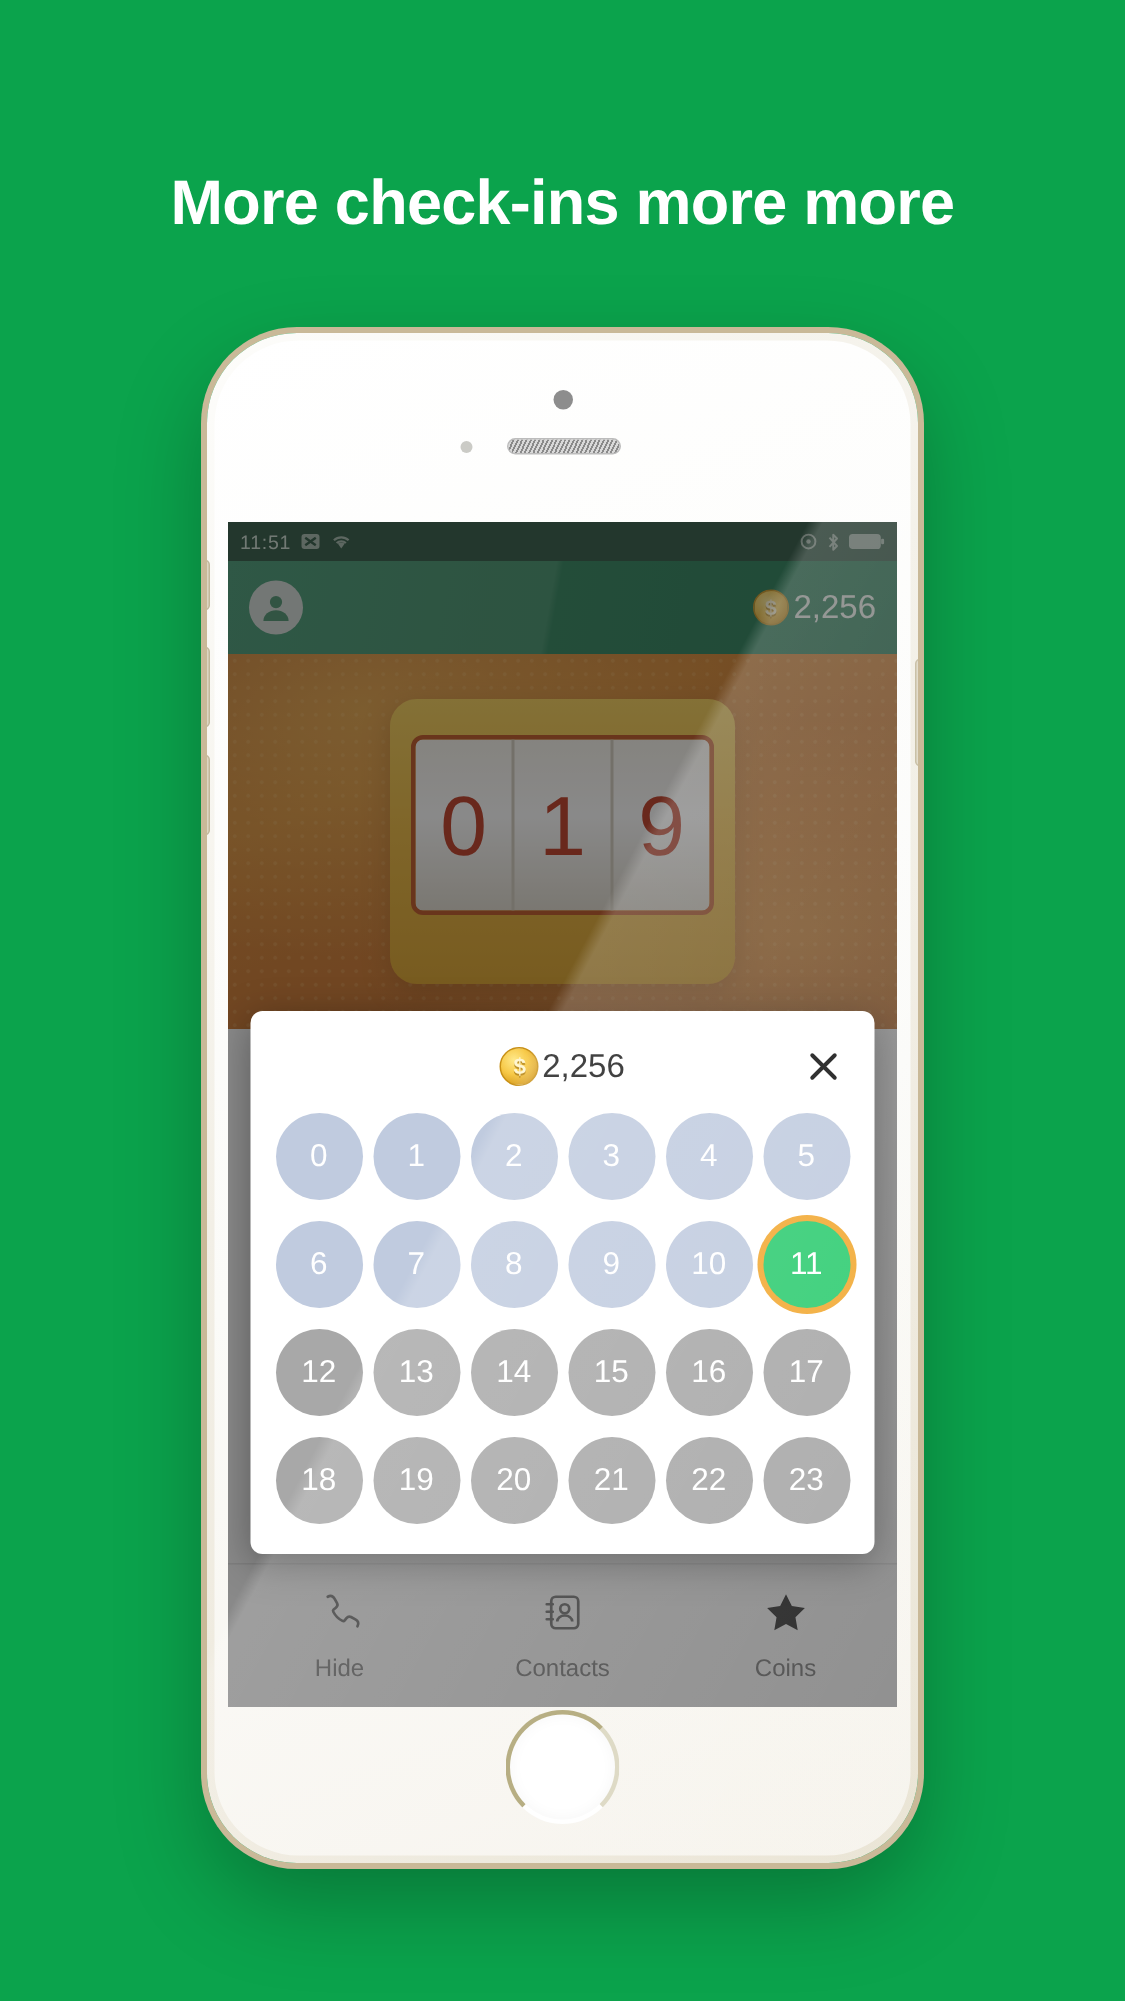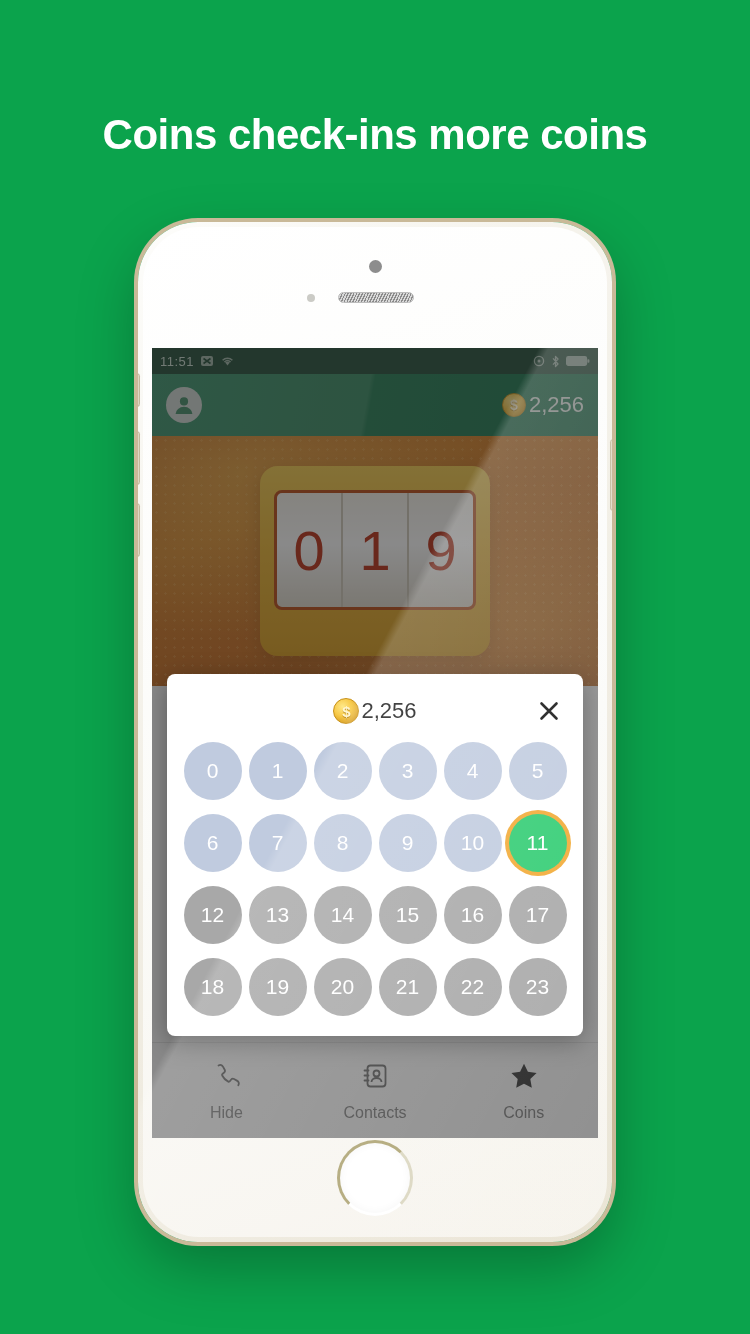--- a/index.html
+++ b/index.html
@@ -360,21 +360,21 @@
     color: #ffffff;
     user-select: none;
   }
   .day.claimed   { background: #c0cbdf; }
   .day.locked    { background: #a8a8a8; }
   .day.current   { background: #2ecc71; box-shadow: 0 0 0 4px #f2a933; }
 </style>
 </head>
 <body>
 
-<div class="headline">Coins check-ins more coins</div>
+<div class="headline">More check-ins more more</div>
 
 <div class="phone">
   <div class="phone-inner"></div>
 
   <div class="side-btn mute"></div>
   <div class="side-btn vol-up"></div>
   <div class="side-btn vol-down"></div>
   <div class="side-btn power"></div>
 
   <div class="camera"></div>

